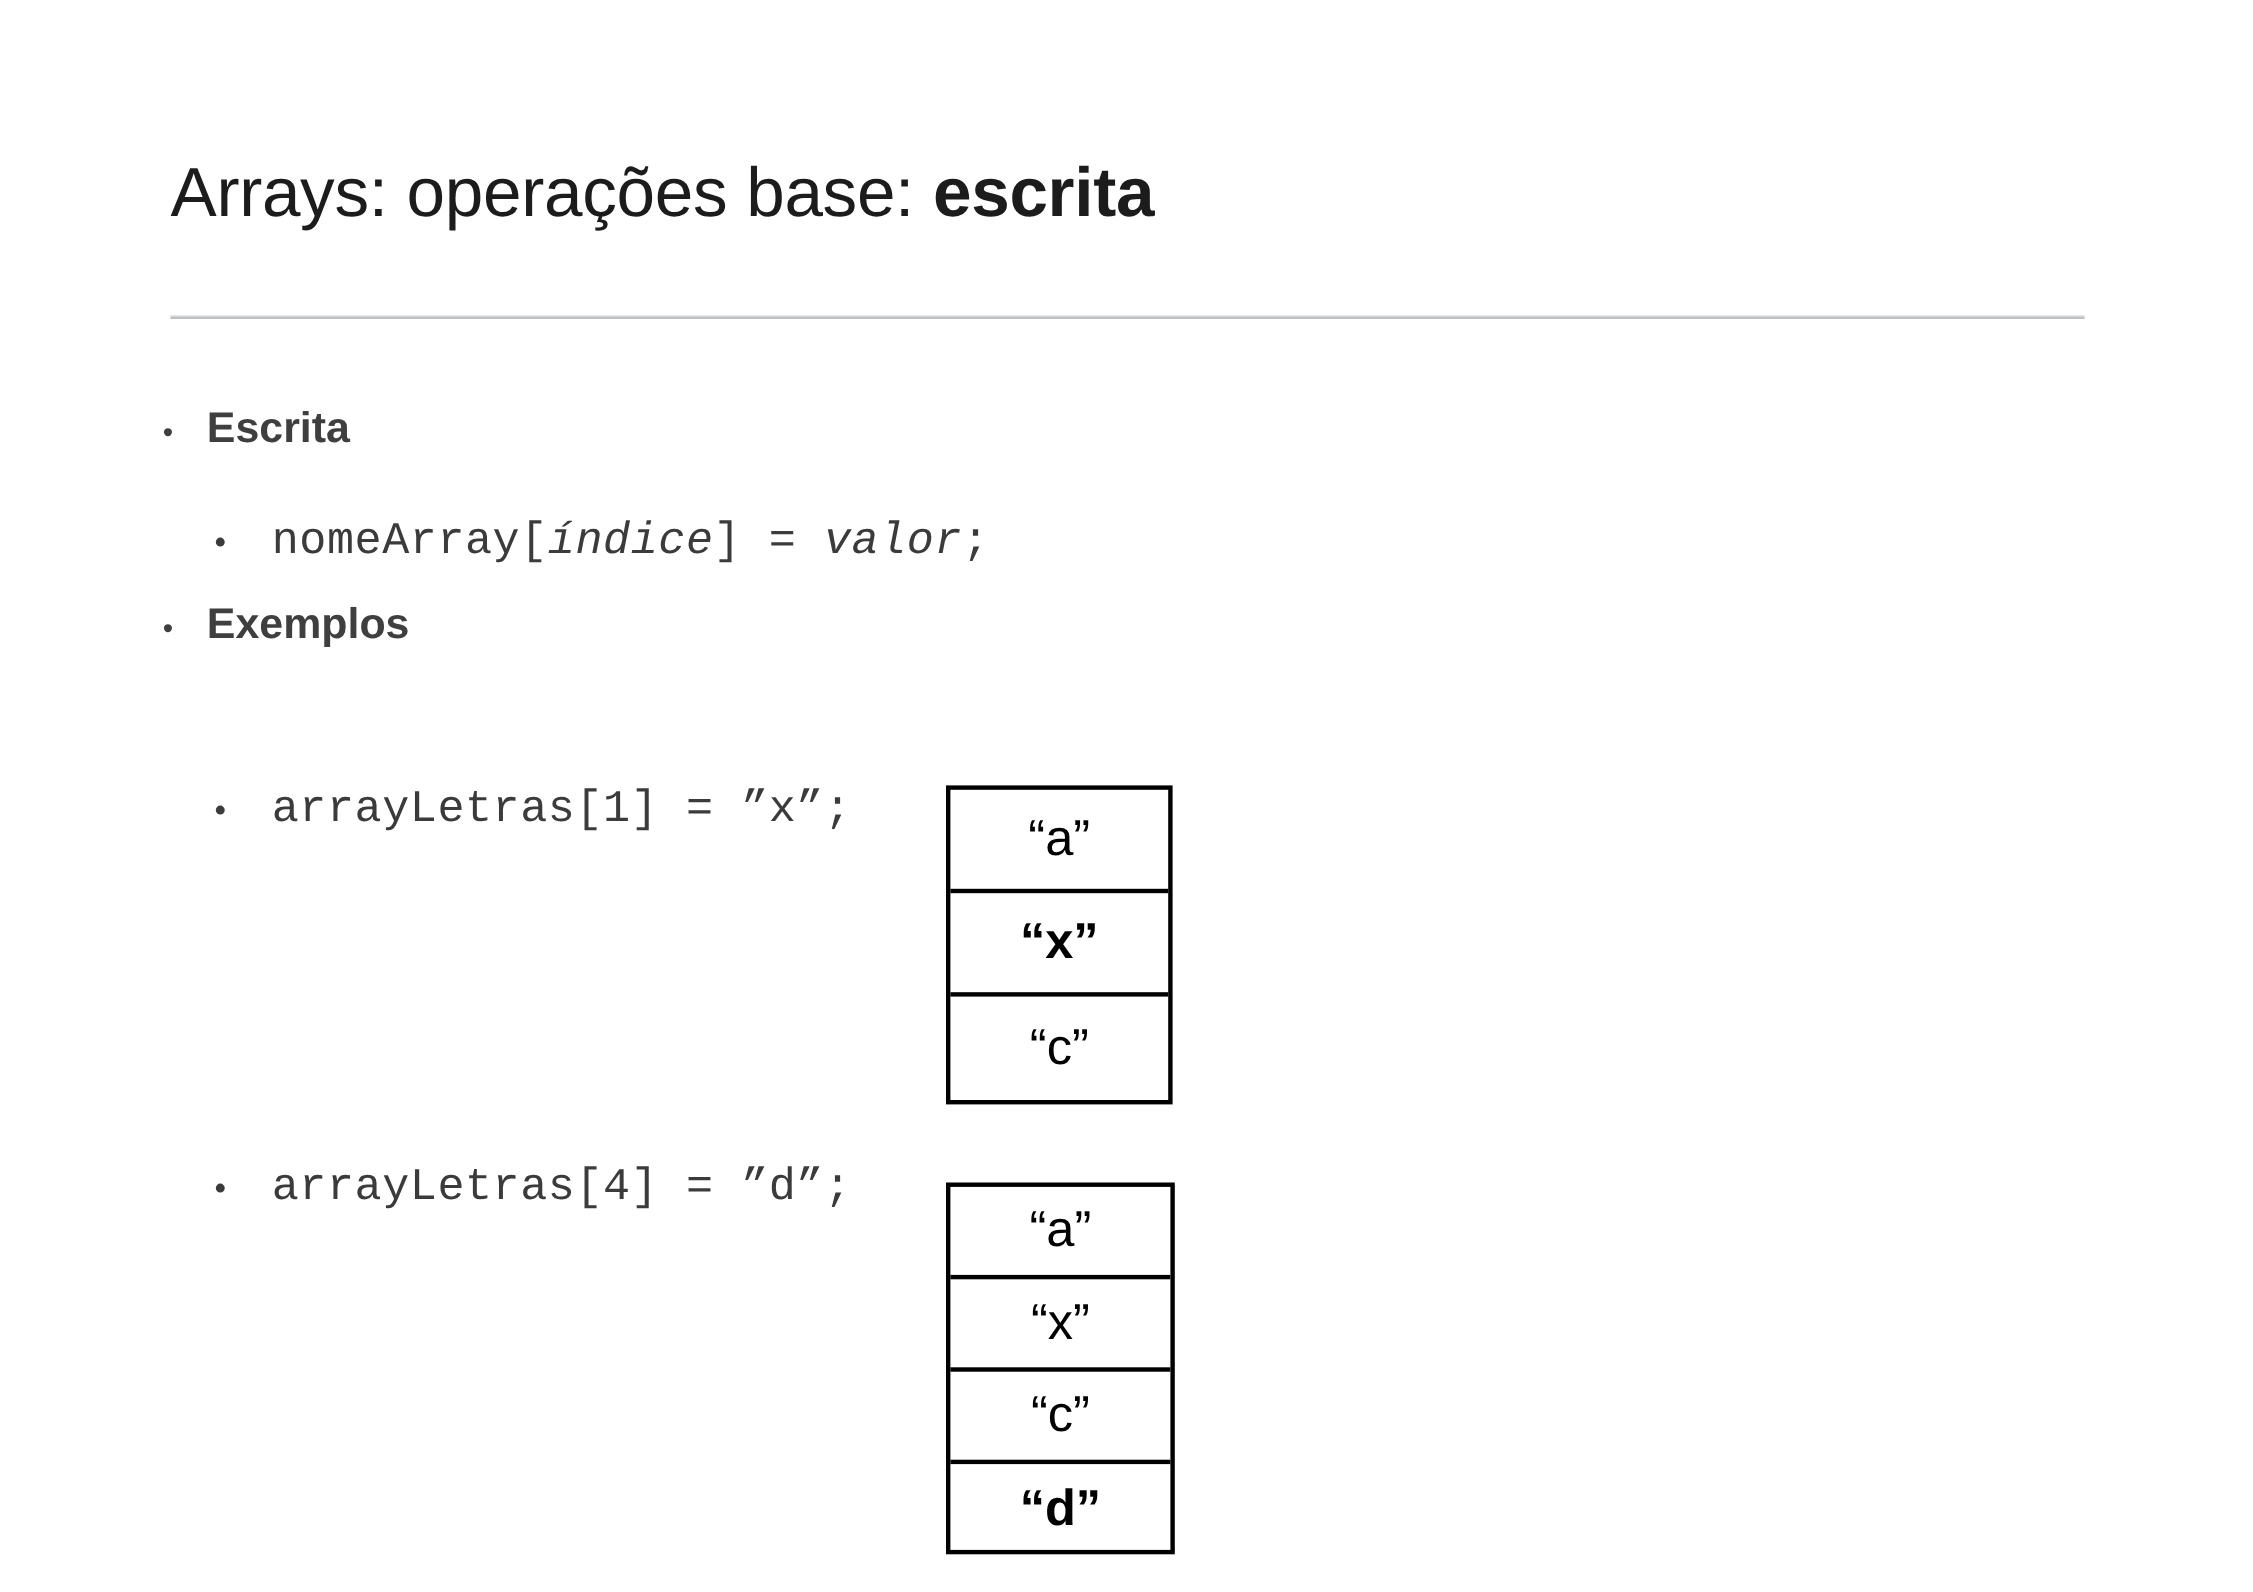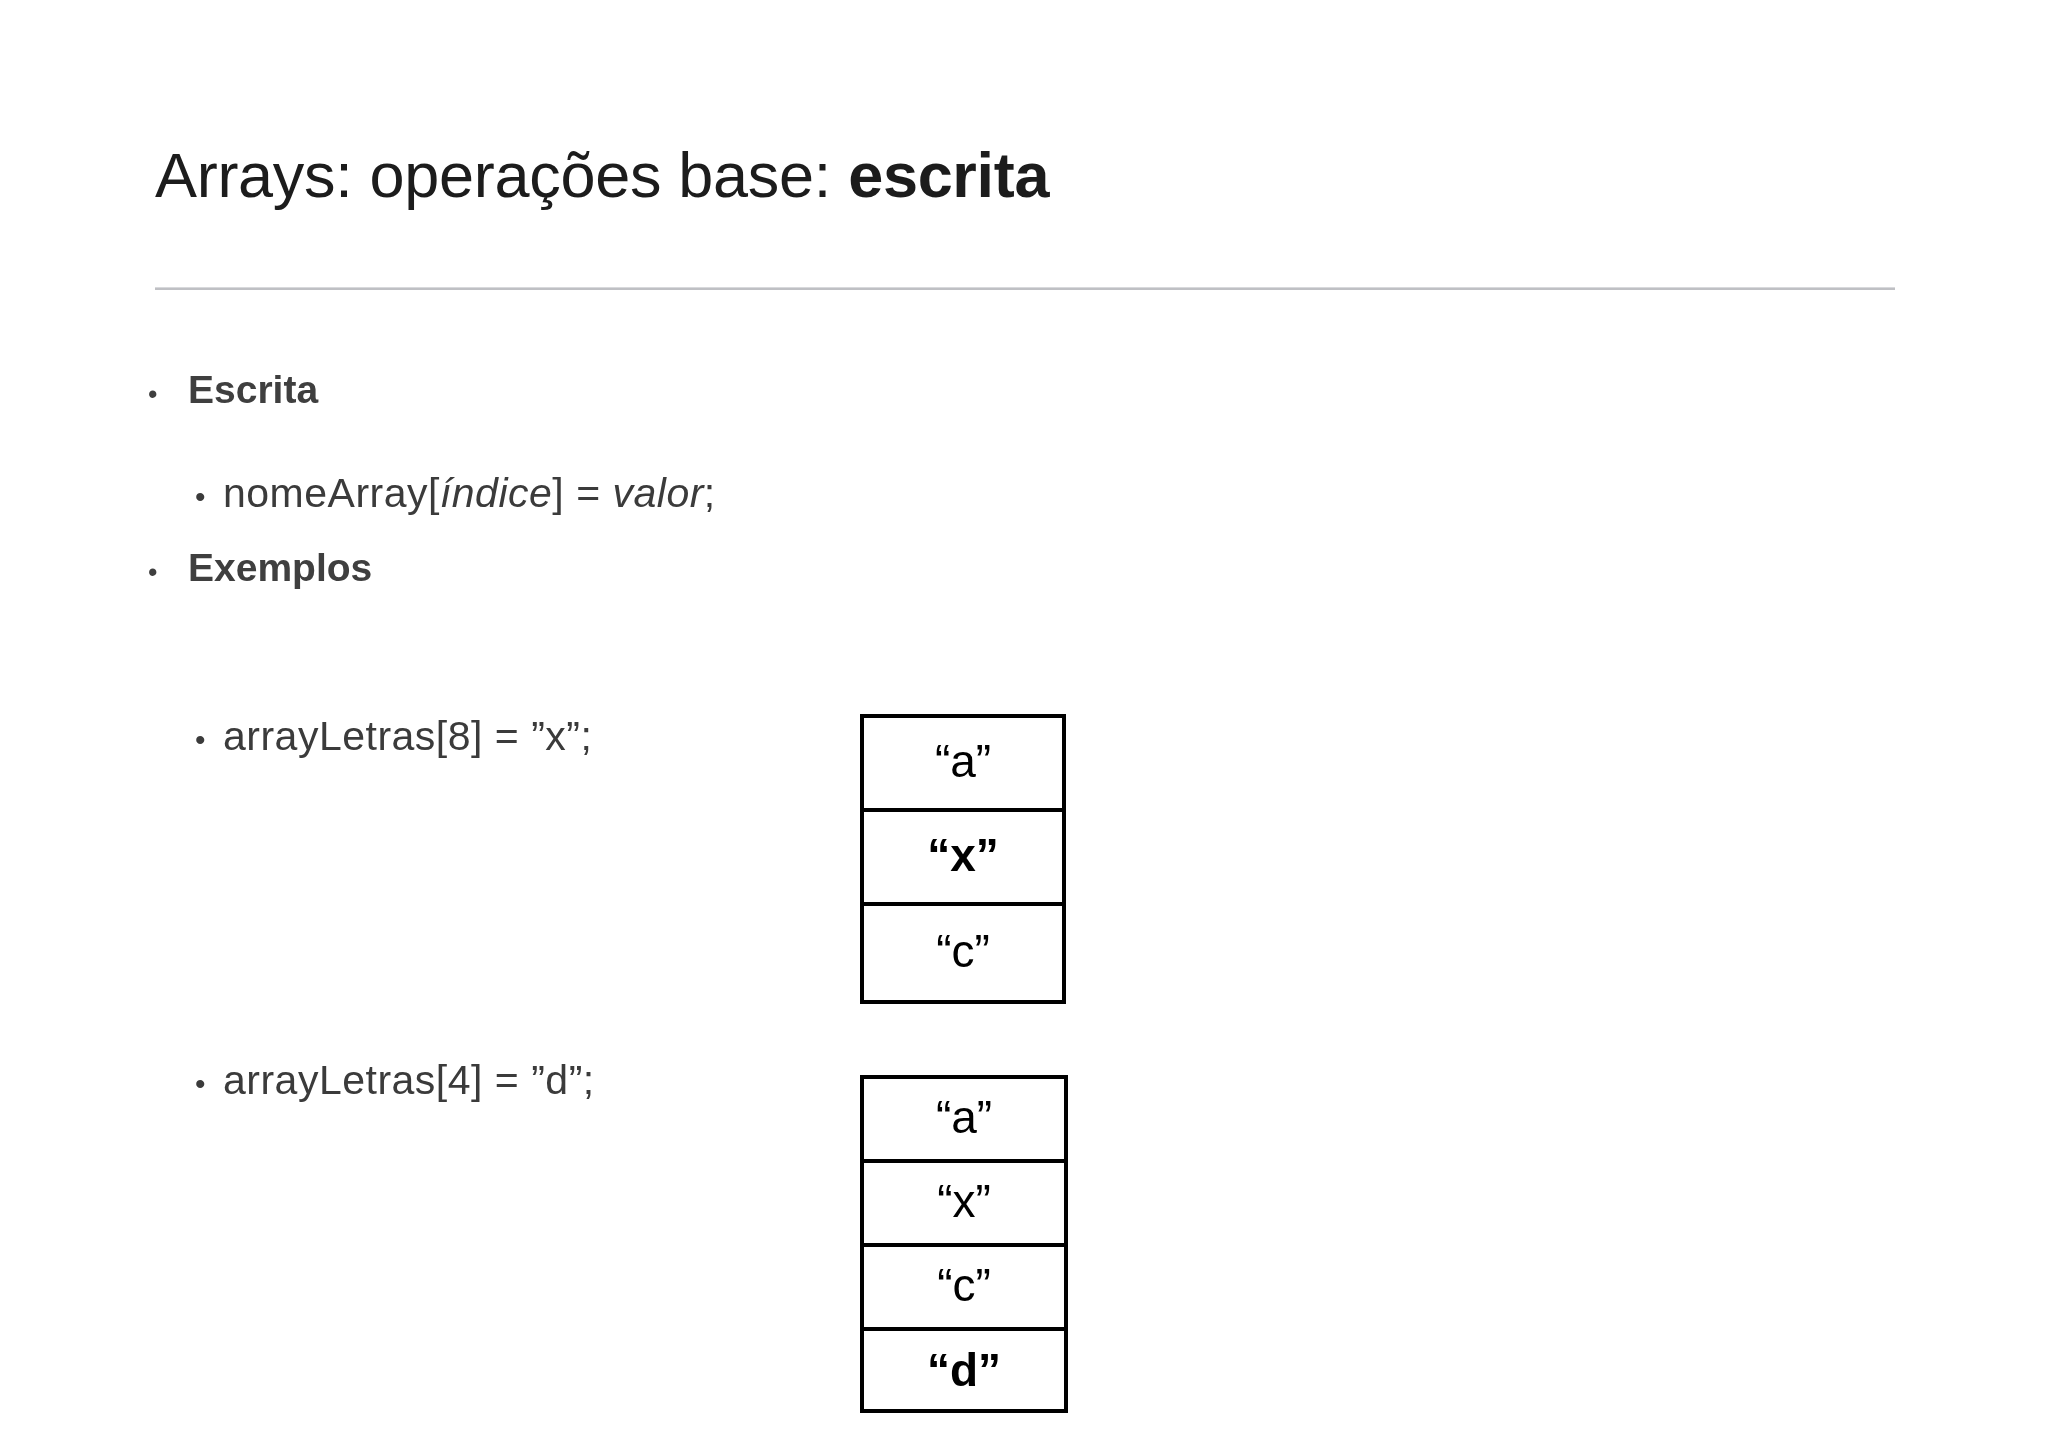--- a/index.html
+++ b/index.html
@@ -94,22 +94,23 @@
   }
   .lvl2 .bullet2 {
     display: inline-block;
     width: 28px;
     font-size: 30px;
     font-family: "Liberation Sans", sans-serif;
     color: #3b3b3b;
     line-height: 1;
   }
   .code {
-    font-family: Liberation Sans, sans-serif;
+    font-family: Liberation Mono, monospace;
     letter-spacing: 0.5px;
+    margin-left: 24px;
   }
   .code .ital {
     font-style: italic;
   }
 
   
   .arraybox {
     position: absolute;
     border: 4px solid #000000;
     box-sizing: border-box;
@@ -156,21 +157,21 @@
       <span class="code"><span>nomeArray[</span><span class="ital">índice</span><span>] = </span><span class="ital">valor</span><span>;</span></span>
     </div>
 
     <div class="lvl1" style="top:546px;">
       <span class="bullet1">•</span>
       <span>Exemplos</span>
     </div>
 
     <div class="lvl2" style="top:713px;">
       <span class="bullet2">•</span>
-      <span class="code">arrayLetras[8] = ”x”;</span>
+      <span class="code">arrayLetras[1] = ”x”;</span>
     </div>
 
     <div class="arraybox" style="left:860px; top:714px; width:206px; height:290px;">
       <div class="cell" style="height:94px;">“a”</div>
       <div class="cell bold" style="height:94px;">“x”</div>
       <div class="cell" style="height:94px;">“c”</div>
     </div>
 
     <div class="lvl2" style="top:1057px;">
       <span class="bullet2">•</span>

